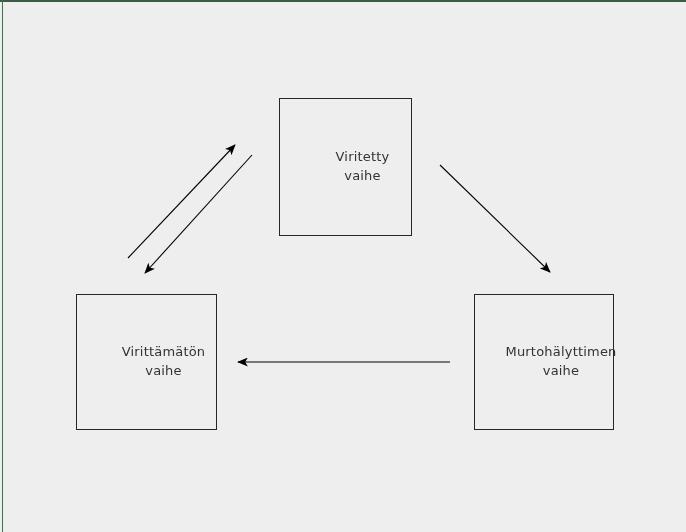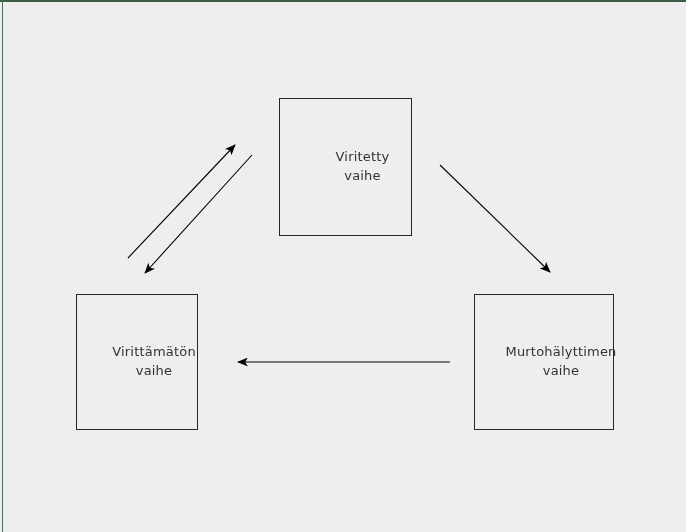--- a/index.html
+++ b/index.html
@@ -76,21 +76,21 @@
         <line x1="440" y1="165" x2="550" y2="272" marker-end="url(#head)" stroke="#000000"></line>
         <line x1="450" y1="362" x2="238" y2="362" marker-end="url(#head)" stroke="#000000"></line>
       </g>
   </svg>
 
   <div class="node-box" id="node-viritetty" style="left: 279px; top: 98px; width: 133px; height: 138px; border-color: rgb(38, 38, 38);">
     <span class="node-label">Viritetty
 vaihe</span>
   </div>
 
-  <div class="node-box" id="node-virittamaton" style="left: 76px; top: 294px; width: 122px; height: 136px; border-color: rgb(38, 38, 38);">
+  <div class="node-box" id="node-virittamaton" style="left: 76px; top: 294px; width: 141px; height: 136px; border-color: rgb(38, 38, 38);">
     <span class="node-label">Virittämätön
 vaihe</span>
   </div>
 
   <div class="node-box" id="node-murtohalyttimen" style="left: 474px; top: 294px; width: 140px; height: 136px; border-color: rgb(38, 38, 38);">
     <span class="node-label">Murtohälyttimen
 vaihe</span>
   </div>
 
 </div>

